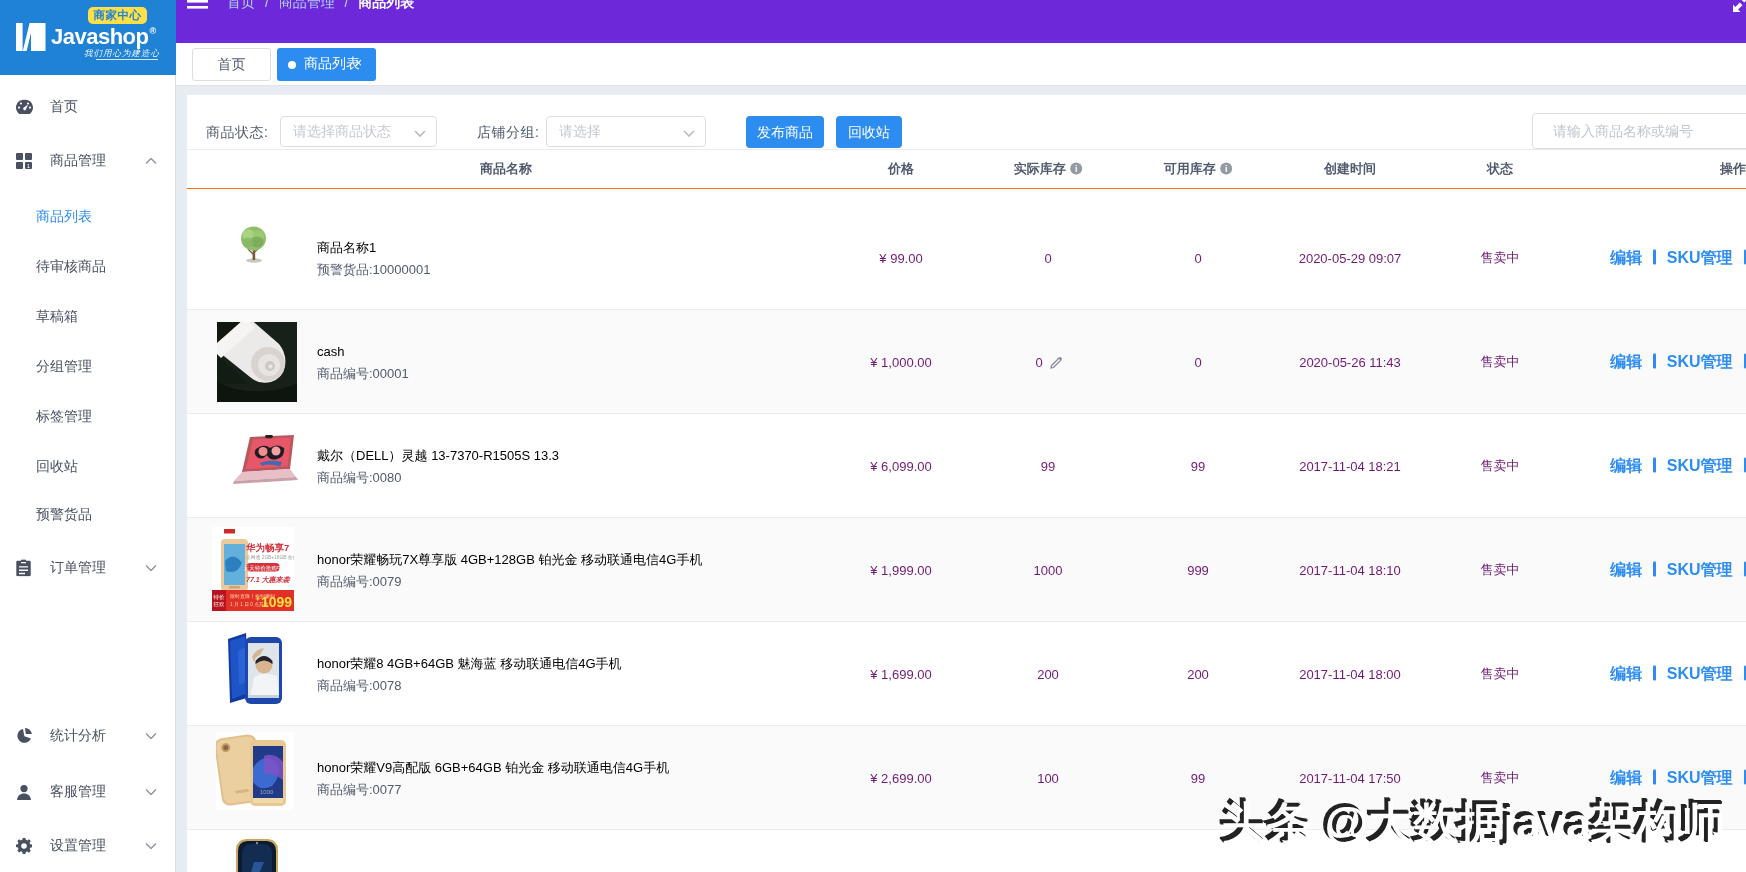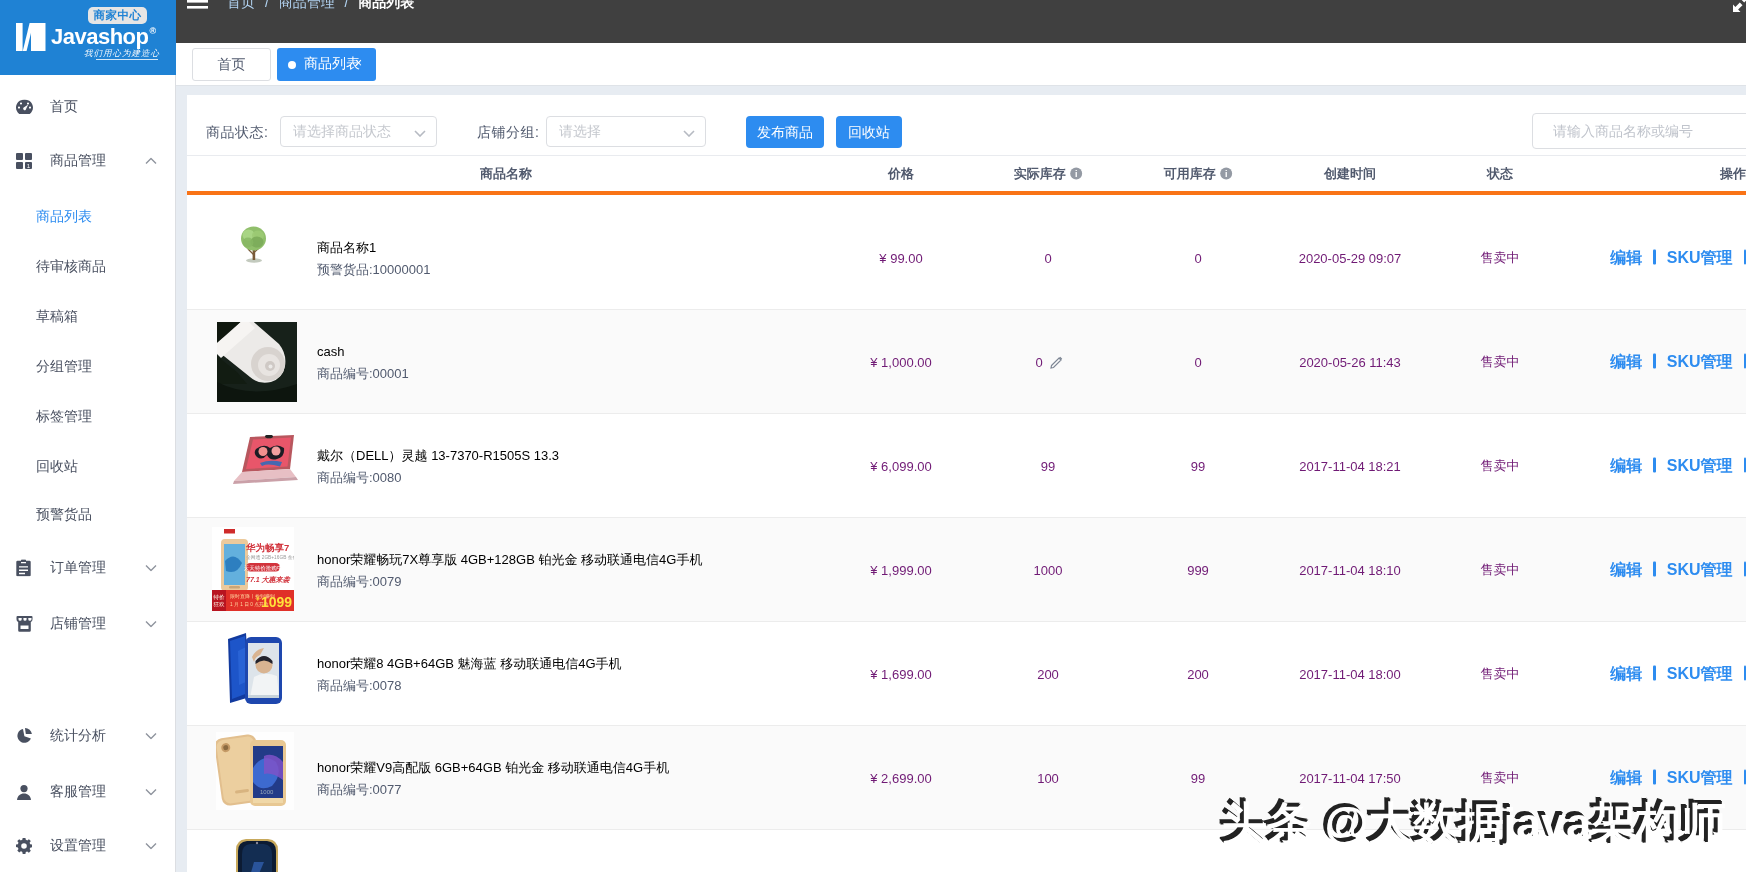--- a/index.html
+++ b/index.html
@@ -1,15 +1,15 @@
 <!DOCTYPE html>
 <html><head><meta charset="utf-8"><style>
 *{margin:0;padding:0;box-sizing:border-box}
 html,body{width:1746px;height:872px;overflow:hidden;background:#e7ecf2;font-family:"Liberation Sans",sans-serif;-webkit-font-smoothing:antialiased}
-#topbar{position:absolute;left:176px;top:0;width:1570px;height:43px;background:#404040;overflow:hidden}
+#topbar{position:absolute;left:176px;top:0;width:1570px;height:43px;background:#6d28d9;overflow:hidden}
 #crumb{position:absolute;left:51px;top:-6px;font-size:14px;color:#b3d4f3;white-space:nowrap}
 #crumb b{color:#fff;font-weight:bold}
 #sidebar{position:absolute;left:0;top:0;width:176px;height:872px;background:#fff;border-right:1px solid #dcdee2}
 #sidehead{position:absolute;left:0;top:0;width:176px;height:75px;background:#1f82d4}
 .mitem{position:absolute;left:0;width:175px;height:54px;color:#495060;font-size:14px}
 .mitem .txt{position:absolute;left:50px;top:50%;transform:translateY(-50%)}
 .mitem svg.ic{position:absolute;left:16px;top:50%;transform:translateY(-50%)}
 .mitem svg.ch{position:absolute;left:145px;top:50%;transform:translateY(-50%)}
 .sub{position:absolute;left:36px;height:50px;font-size:14px;color:#495060;line-height:50px;width:120px}
 .sub.on{color:#2d8cf0}
@@ -18,21 +18,21 @@
 .tab1{left:16px;width:79px;background:#fff;border:1px solid #dcdee2;color:#515a6e;text-align:center}
 .tab2{left:101px;width:99px;background:#2d8cf0;color:#fff}
 .tab2 .dot{position:absolute;left:11px;top:13px;width:8px;height:8px;border-radius:50%;background:#fff}
 .tab2 .tt{position:absolute;left:27px;top:0}
 .tab2 .x{position:absolute;left:78px;top:0;font-size:12px}
 #panel{position:absolute;left:187px;top:95px;width:1564px;height:777px;background:#fff}
 .flabel{position:absolute;top:29px;font-size:14px;color:#515a6e;font-weight:400;letter-spacing:.5px}
 .sel{position:absolute;top:21px;height:31px;border:1px solid #dcdee2;border-radius:4px;background:#fff;font-size:14px;color:#c5c8ce;line-height:29px;padding-left:12px}
 .btn{position:absolute;top:21px;height:32px;border-radius:4px;background:#2d8cf0;color:#fff;font-size:14px;text-align:center;line-height:32px}
 .chev{position:absolute;top:13px}
-#thead{position:absolute;left:0;top:60px;width:1559px;height:40px;border-top:1px solid #e9ebef;border-bottom:4px solid #f97316}
+#thead{position:absolute;left:0;top:54px;width:1559px;height:40px;border-top:1px solid #e9ebef;border-bottom:1px solid #f97316}
 .hc{position:absolute;top:50%;transform:translate(-50%,-50%);font-size:13px;font-weight:bold;color:#515a6e;white-space:nowrap}
 .row{position:absolute;left:0;width:1559px;height:104px;border-bottom:1px solid #ececec}
 .row.alt{background:#fafafa}
 .cell{position:absolute;top:50%;transform:translate(-50%,-50%);font-size:13px;color:#701a75;white-space:nowrap}
 .pname{position:absolute;left:130px;top:32px;font-size:13px;color:#000000;line-height:20px}
 .pcode{position:absolute;left:130px;top:54px;font-size:13px;color:#515a6e;line-height:20px}
 .imgbox{position:absolute;left:30px;top:12px;width:80px;height:80px}
 .act{position:absolute;top:50%;transform:translateY(-50%);right:0;font-size:16px;font-weight:bold;color:#2d8cf0;white-space:nowrap}
 .act .sep{display:inline-block;width:2.5px;height:15px;background:#2d8cf0;border-radius:1px;margin:0 11px;vertical-align:-2px}
 #wm{position:absolute;left:1222px;top:794px;font-size:45px;font-weight:bold;color:#fff;white-space:nowrap;text-shadow:-4px -4px 0 #222,-3px -3px 0 #222;letter-spacing:0px}
@@ -56,21 +56,21 @@
 </div>
 <div id="sidebar">
   <div id="sidehead">
     <svg style="position:absolute;left:16px;top:23px" width="30" height="28" viewBox="0 0 30 28">
         <g fill="#fff">
           <polygon points="0,0 6.6,0 6.6,28 0,28"></polygon>
           <polygon points="15,0 29.5,0 29.5,28 15,28"></polygon>
           <polygon points="13.6,0 17.4,0 10.6,28 6.8,28"></polygon>
         </g>
       </svg>
-    <div style="position:absolute;left:88px;top:7px;width:59px;height:17px;background:#e5e5e5;border-radius:5px;color:#1f82d4;font-size:11.5px;font-weight:bold;text-align:center;line-height:17px;letter-spacing:.5px">商家中心</div>
+    <div style="position:absolute;left:88px;top:7px;width:59px;height:17px;background:#fde047;border-radius:5px;color:#1f82d4;font-size:11.5px;font-weight:bold;text-align:center;line-height:17px;letter-spacing:.5px">商家中心</div>
     <div style="position:absolute;left:51px;top:24px;color:#fff;font-size:22px;font-weight:bold;letter-spacing:-.5px">Javashop<span style="font-size:9px;position:relative;top:-10px;left:1px">®</span></div>
     <div style="position:absolute;left:84px;top:48px;color:#fff;font-size:8.5px;letter-spacing:1px;opacity:.95;font-style:italic">我们用心为建造心</div>
     <div style="position:absolute;left:96px;top:59px;width:62px;height:1px;background:rgba(255,255,255,.8)"></div>
   </div>
   <div class="mitem" style="top:80px">
       <svg class="ic" width="17" height="15" viewBox="0 0 17 15">
         <path fill="#495060" d="M8.5 0C3.8 0 0 3.6 0 8c0 2.6 1.3 4.9 3.3 6.4h10.4C15.7 12.9 17 10.6 17 8 17 3.6 13.2 0 8.5 0zM3 9.2a1.1 1.1 0 110-2.2 1.1 1.1 0 010 2.2zm2-4.1a1.1 1.1 0 110-2.2 1.1 1.1 0 010 2.2zm4.6 5.4a1.6 1.6 0 01-2.2-2.2l4.8-3.4-2.6 5.6zM12 5.1a1.1 1.1 0 110-2.2 1.1 1.1 0 010 2.2zm2 4.1a1.1 1.1 0 110-2.2 1.1 1.1 0 010 2.2z"></path>
       </svg>
       <span class="txt">首页</span>
     </div>
@@ -94,29 +94,20 @@
   <div class="sub" style="top:291px">草稿箱</div>
   <div class="sub" style="top:341px">分组管理</div>
   <div class="sub" style="top:391px">标签管理</div>
   <div class="sub" style="top:441px">回收站</div>
   <div class="sub" style="top:489px">预警货品</div>
   <div class="mitem" style="top:541px">
       <svg class="ic" width="15" height="17" viewBox="0 0 15 17">
         <path fill="#495060" d="M10 1.5V1a1 1 0 00-1-1H6a1 1 0 00-1 1v.5H1.5A1.2 1.2 0 00.3 2.7v13A1.2 1.2 0 001.5 17h12a1.2 1.2 0 001.2-1.3v-13a1.2 1.2 0 00-1.2-1.2H10zM5 2.9h5V4H5V2.9zM3 7h9v1.4H3V7zm0 3.3h9v1.4H3v-1.4zm0 3.3h6V15H3v-1.4z" transform="translate(0,-0.3)"></path>
       </svg>
       <span class="txt">订单管理</span>
-      <svg class="ch" width="12" height="7" viewBox="0 0 12 7">
-        <path d="M1 1 L6 6 L11 1" stroke="#8f949e" stroke-width="1.4" fill="none"></path>
-      </svg>
-    </div>
-  <div class="mitem" style="top:597px">
-      <svg class="ic" width="17" height="16" viewBox="0 0 17 16">
-        <path fill="#495060" d="M1.5 0h14a1 1 0 011 1v2.2a3.2 3.2 0 01-1.7 2.9v8.4a1.3 1.3 0 01-1.3 1.3H3.5a1.3 1.3 0 01-1.3-1.3V6.1A3.2 3.2 0 01.5 3.2V1a1 1 0 011-1zm1 2v1.2a1.6 1.6 0 003.2 0V2h-3.2zm4.9 0v1.2a1.6 1.6 0 003.2 0V2H7.4zm4.9 0v1.2a1.6 1.6 0 003.2 0V2h-3.2zM4.5 9.5V13h8V9.5h-8z"></path>
-      </svg>
-      <span class="txt">店铺管理</span>
       <svg class="ch" width="12" height="7" viewBox="0 0 12 7">
         <path d="M1 1 L6 6 L11 1" stroke="#8f949e" stroke-width="1.4" fill="none"></path>
       </svg>
     </div>
   <div class="mitem" style="top:709px">
       <svg class="ic" width="16" height="16" viewBox="0 0 16 16">
         <g fill="#495060">
           <path d="M7 1a7 7 0 107.9 9.5L8.4 8.2 7 1z"></path>
           <path d="M9 0a7 7 0 016.9 6H9.8L9 0z"></path>
         </g>

